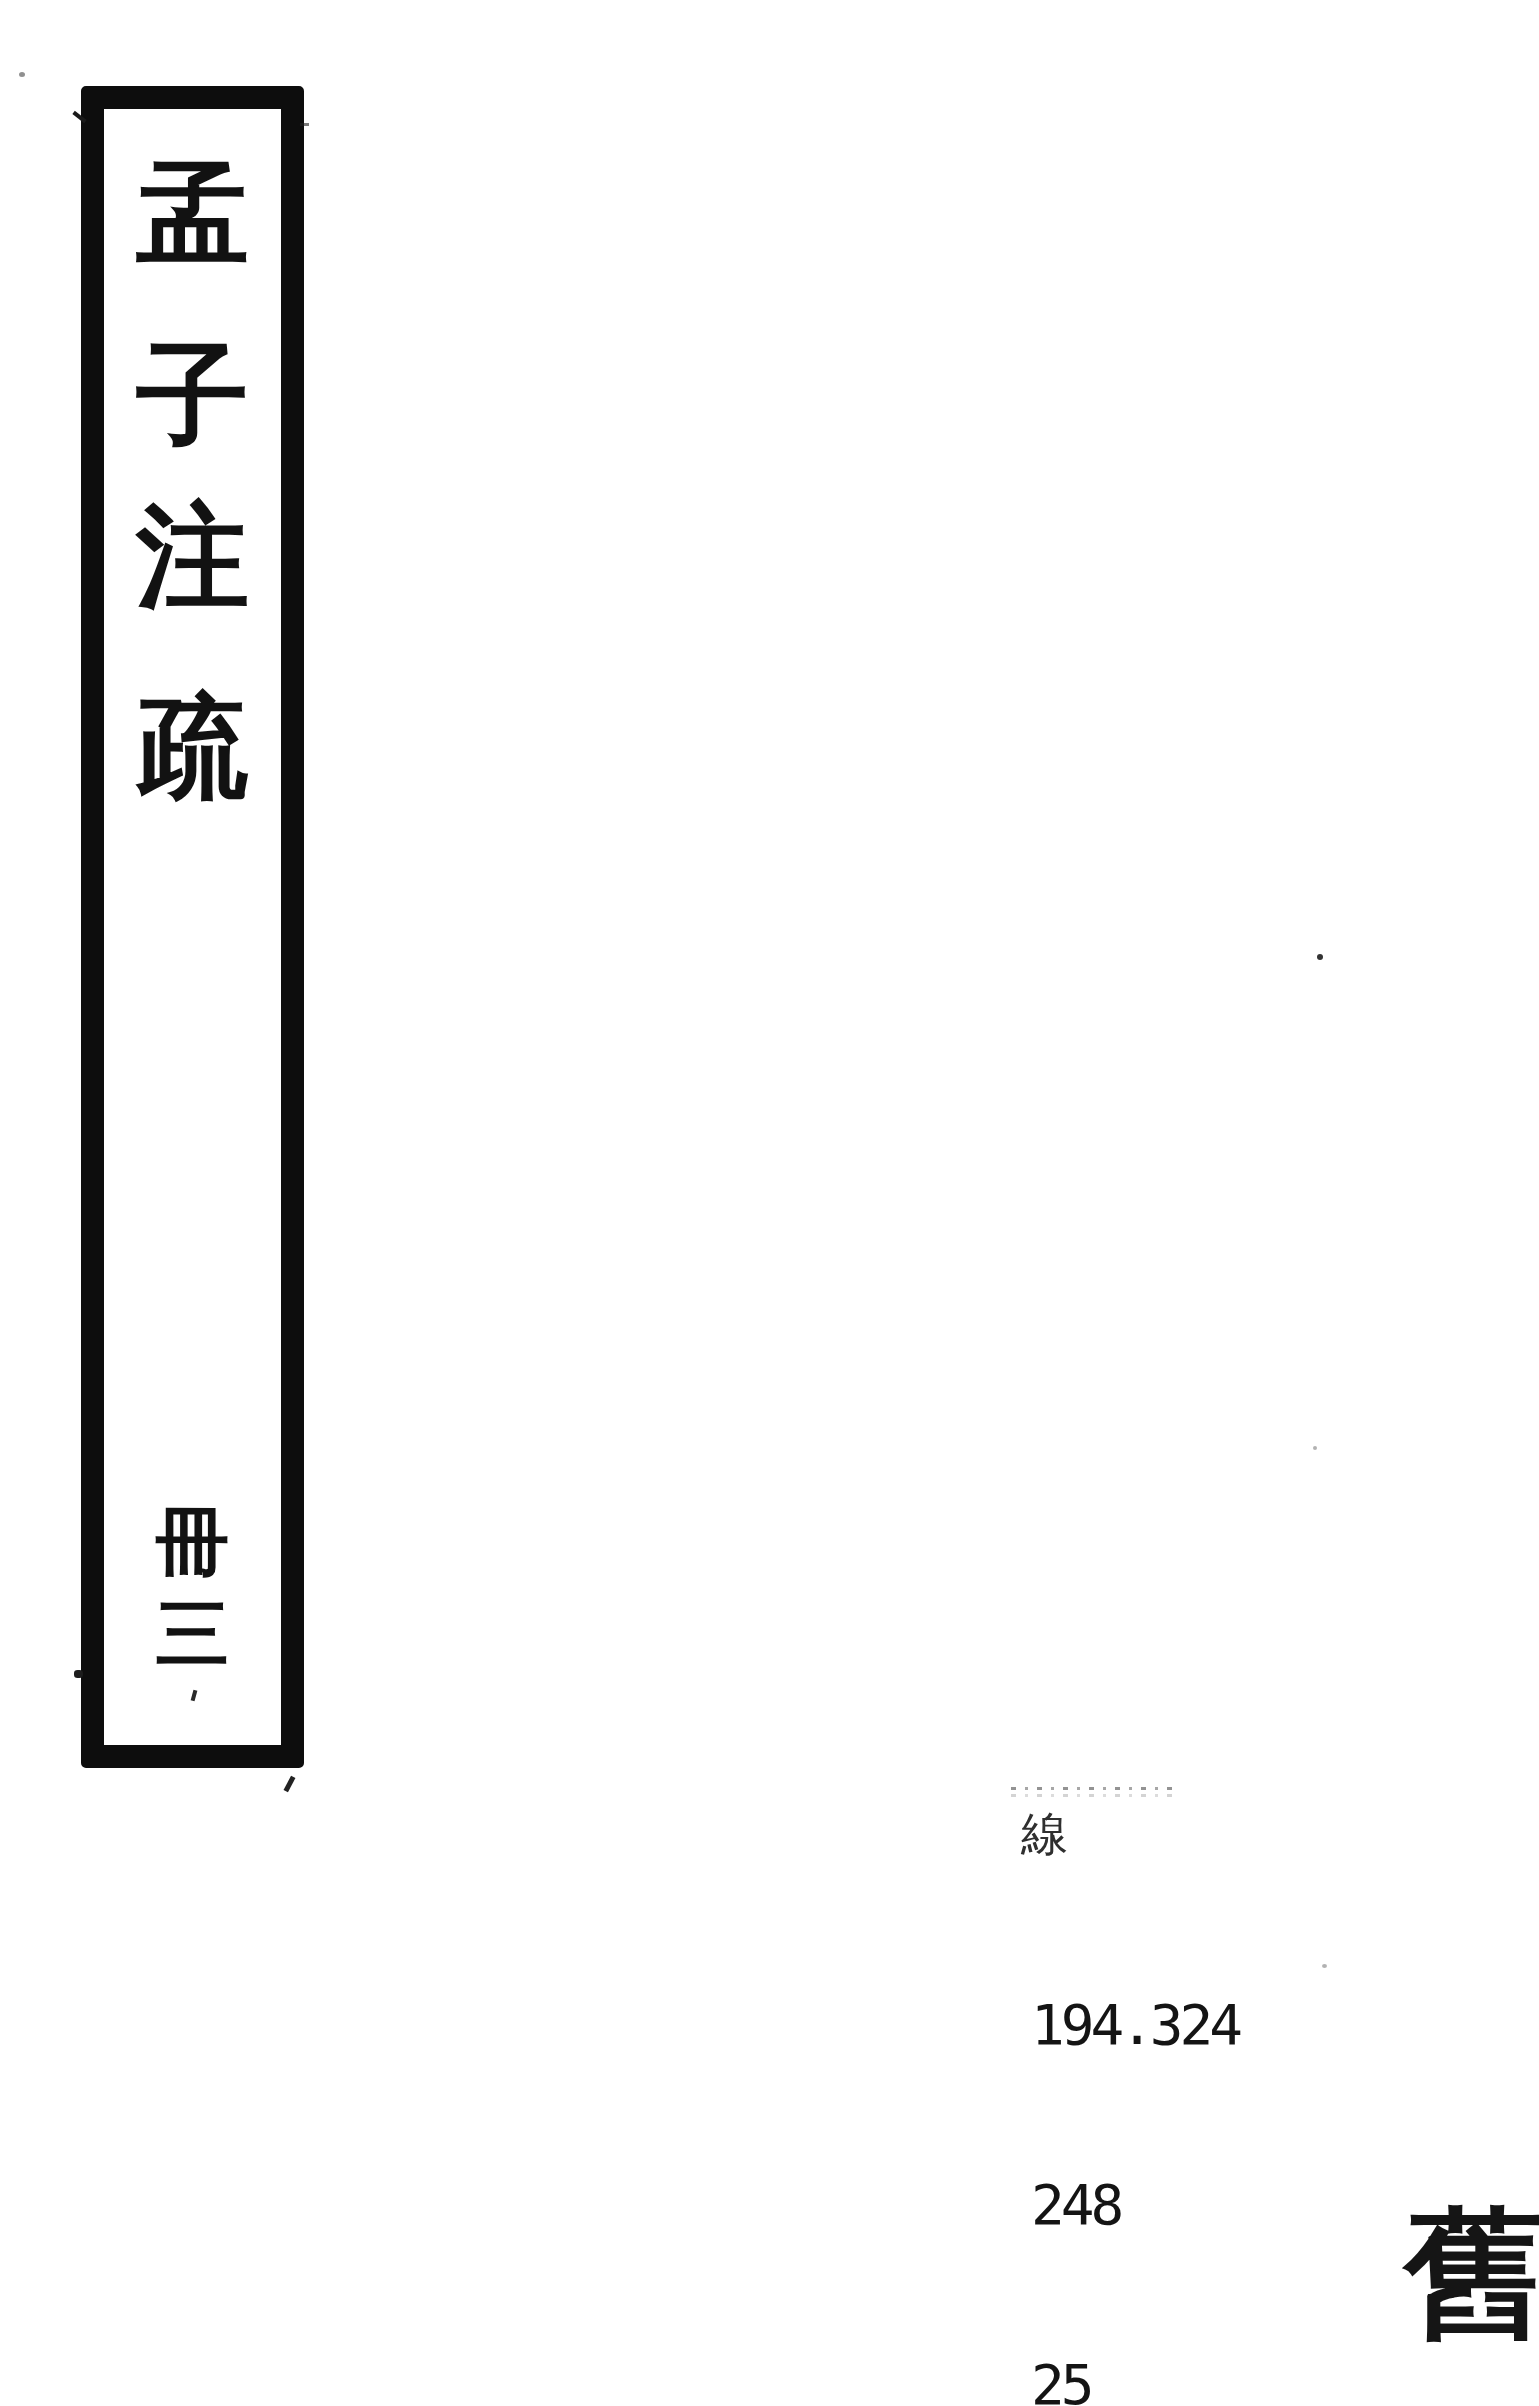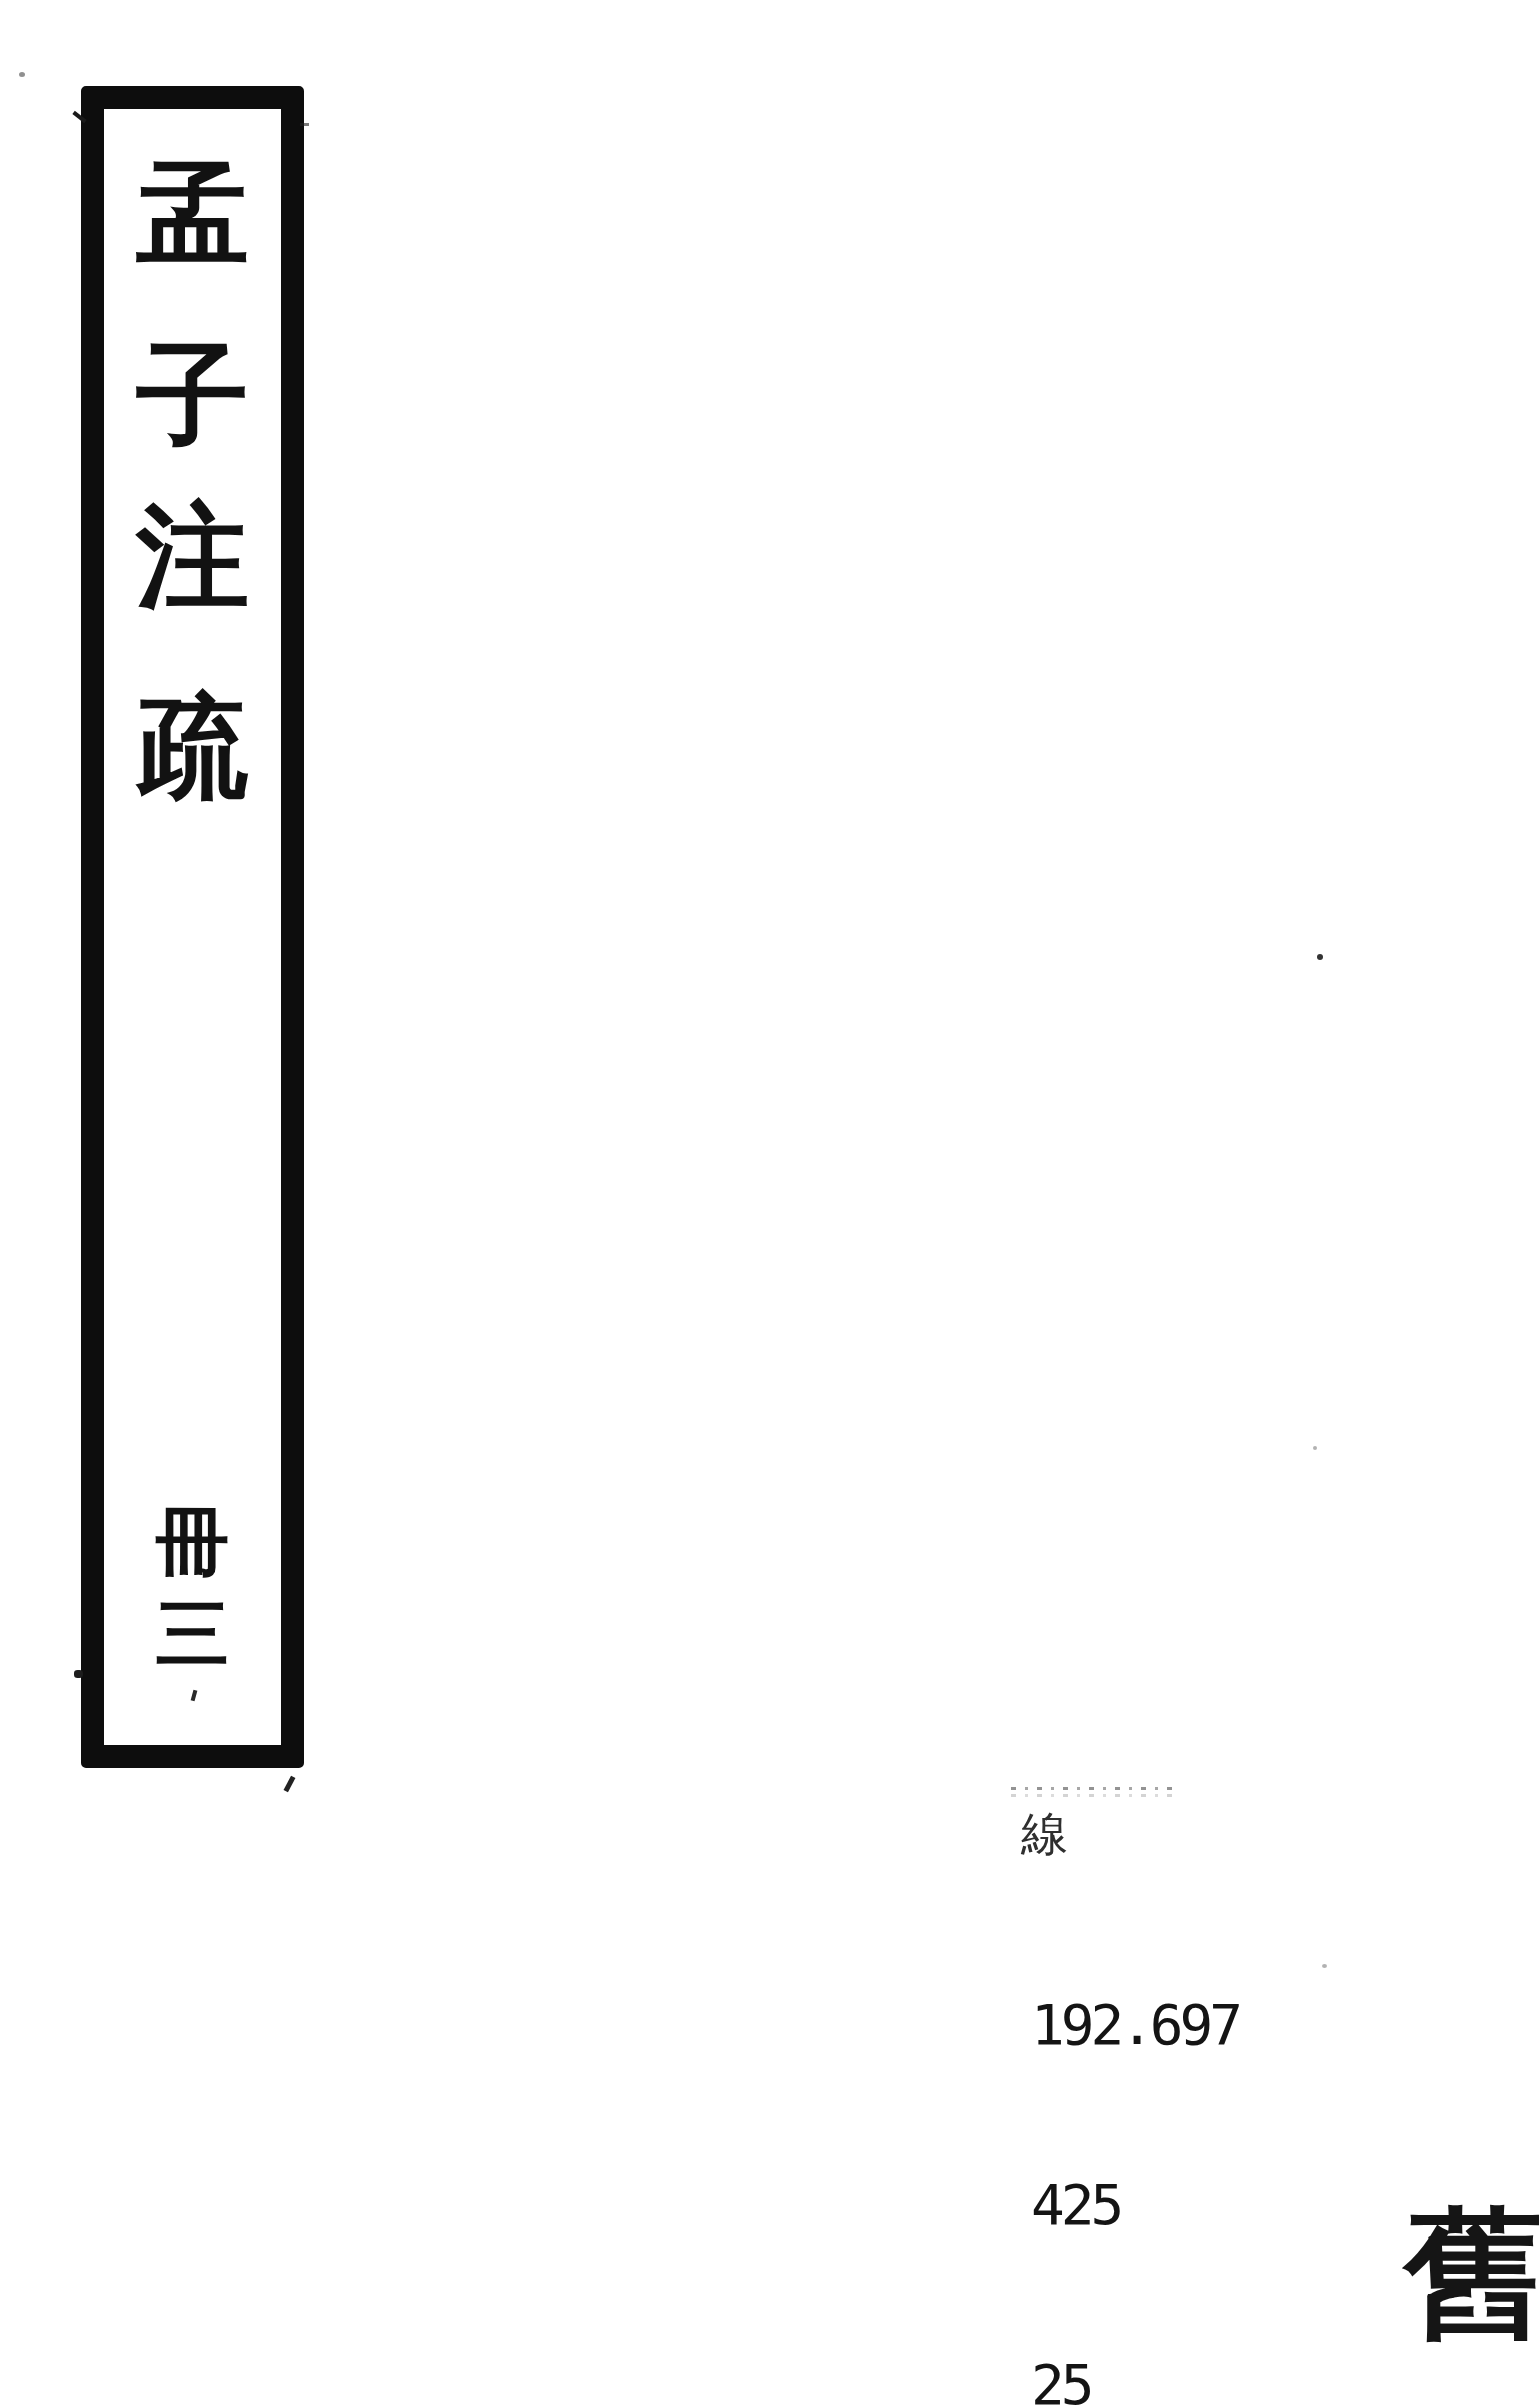--- a/index.html
+++ b/index.html
@@ -128,22 +128,22 @@
   </div>
 
   <div class="dotted-line-wrap">
     <div class="dotted-row"></div>
     <div class="dotted-row row2"></div>
   </div>
 
   <div class="binding-char">線</div>
 
   <div class="call-number">
-    <div>192.697</div>
-    <div>425</div>
+    <div>194.324</div>
+    <div>248</div>
     <div>25</div>
     
   </div>
 
   <div class="old-stamp">舊</div>
 
   <div class="speck s1"></div>
   <div class="speck s2"></div>
   <div class="speck s3"></div>
   <div class="speck s4"></div>

